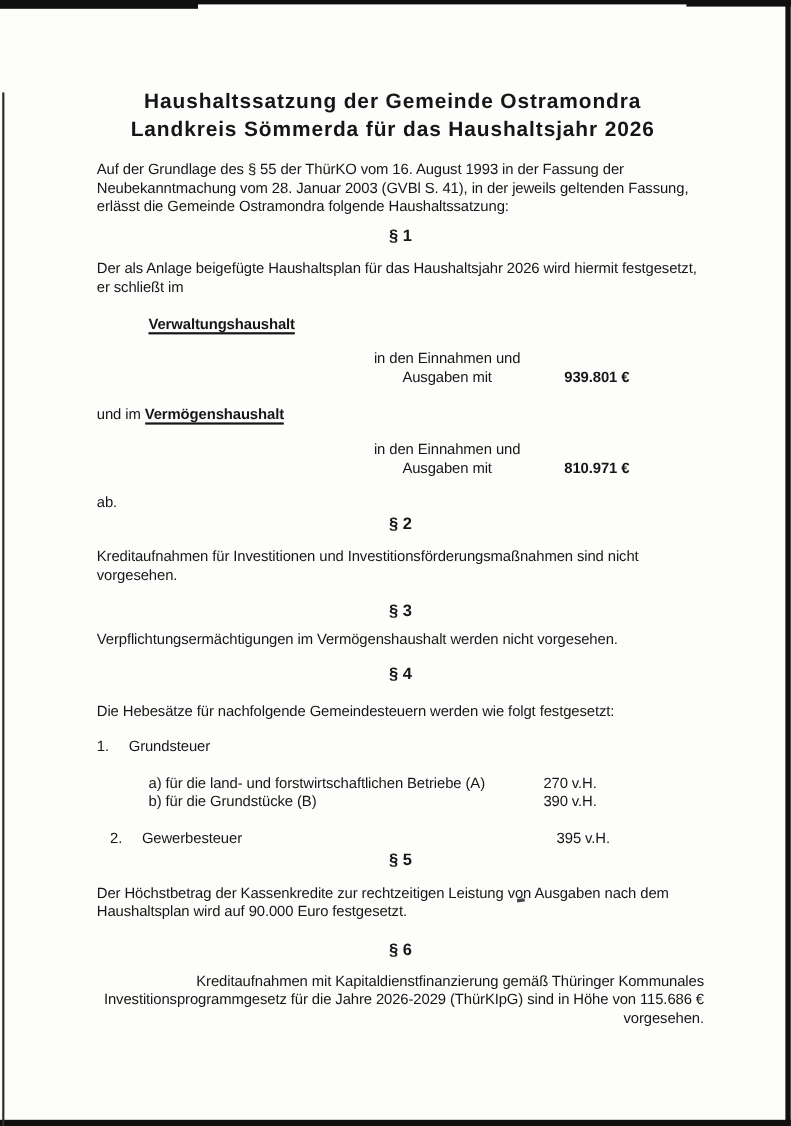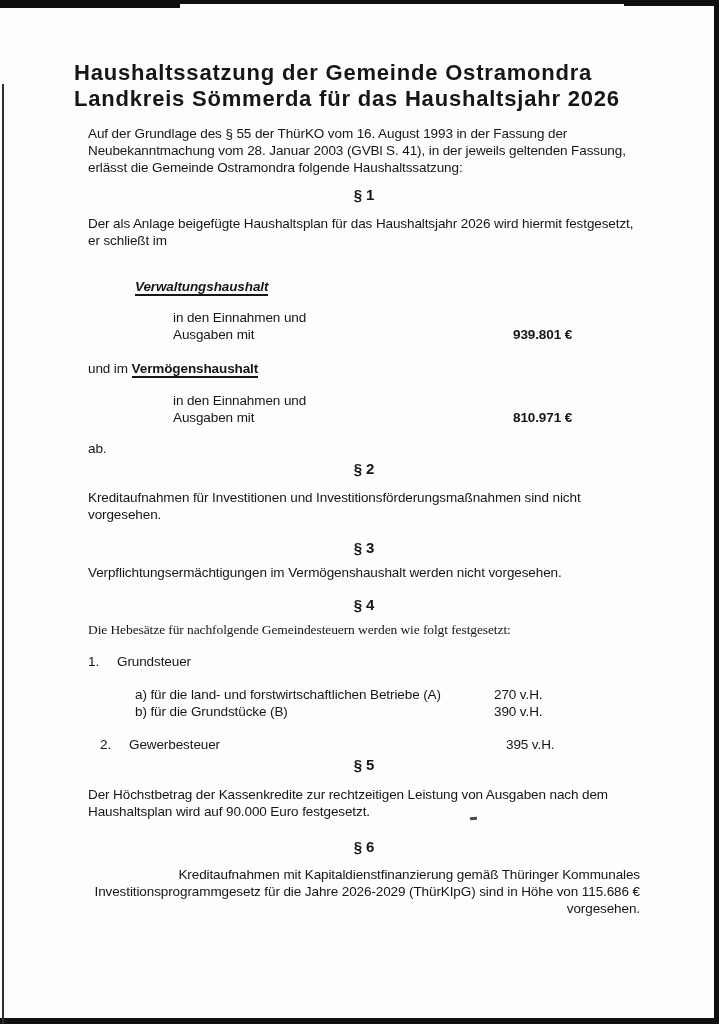--- a/index.html
+++ b/index.html
@@ -9,41 +9,41 @@
     background:#fdfdfc;
     color:#161616;
     font-family:"Liberation Sans",sans-serif;
     overflow:hidden;
   }
   .content{
     position:absolute;left:88px;top:0;width:552px;
     font-size:13.5px;line-height:17px;letter-spacing:-0.1px;
   }
   .title{
-    margin:60px 0 0 -14px;
-    font-size:22px;line-height:26px;font-weight:bold;
-    text-align:left;letter-spacing:0.8px;
+    margin:80px 0 0 -14px;
+    font-size:19px;line-height:26px;font-weight:bold;
+    text-align:center;letter-spacing:0.8px;
   }
   .sec-h{font-size:15px;line-height:18px;font-weight:bold;text-align:center;}
   .para div{white-space:nowrap;}
   .intro{margin-top:13px;}
   .h-s1{margin-top:10px;}
   .p-s1{margin-top:11px;}
-  .b-name{margin-top:29px;margin-left:47px;font-style:italic;}
-  .pair{margin-left:85px;position:relative;}
+  .b-name{margin-top:17px;margin-left:47px;}
+  .pair{margin-left:85px;position:relative;text-align:center;}
   .pair1{margin-top:14px;}
   .pair2{margin-top:15px;}
   .undim{margin-top:17px;}
   .ab{margin-top:14px;}
   .h-s2{margin-top:3px;}
   .p-s2{margin-top:11px;}
   .h-s3{margin-top:16px;}
   .p-s3{margin-top:7px;}
   .h-s4{margin-top:15px;}
-  .p-s4{margin-top:7px;font-family:Liberation Serif, serif;}
+  .p-s4{margin-top:16px;}
   .item{position:relative;}
   .item1{margin-top:15px;}
   .subs{margin-top:16px;margin-left:47px;position:relative;}
   .item2{margin-top:16px;margin-left:12px;}
   .h-s5{margin-top:3px;}
   .p-s5{margin-top:12px;}
   .h-s6{margin-top:18px;}
   .p-s6{margin-top:10px;text-align:right;}
   .bold-u{font-weight:bold;border-bottom:2px solid currentColor;}
   .amount{position:absolute;left:340px;font-weight:bold;white-space:nowrap;}

